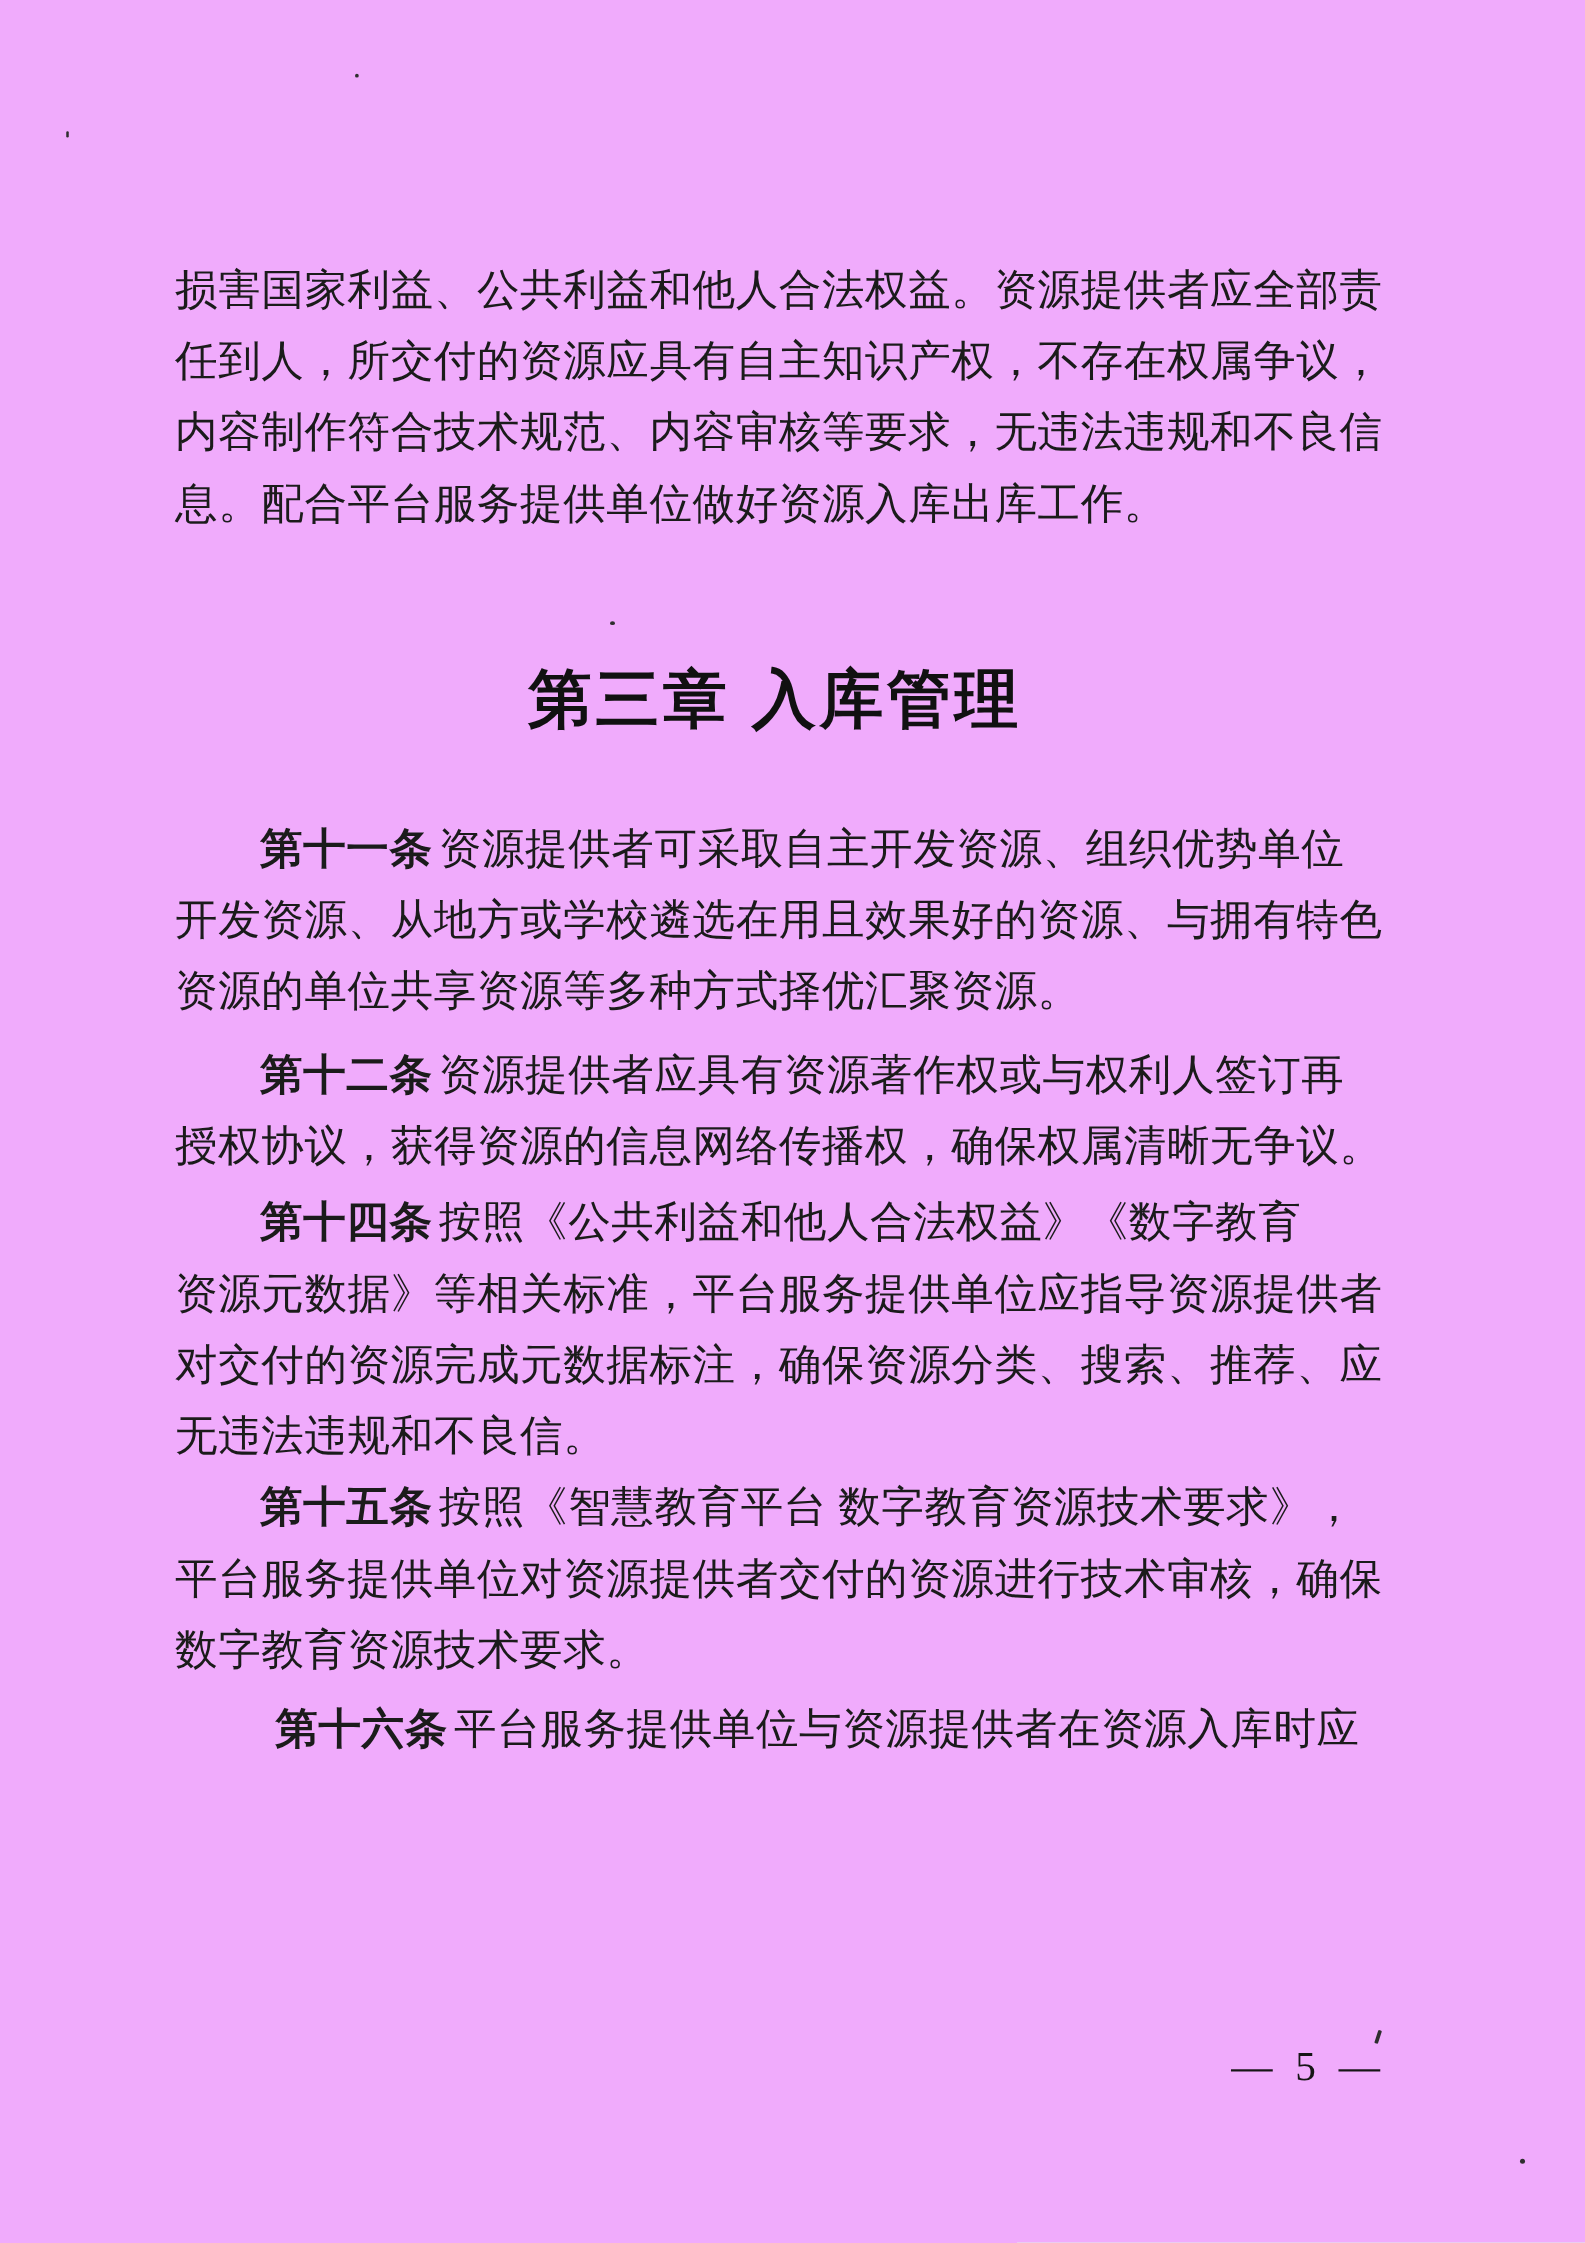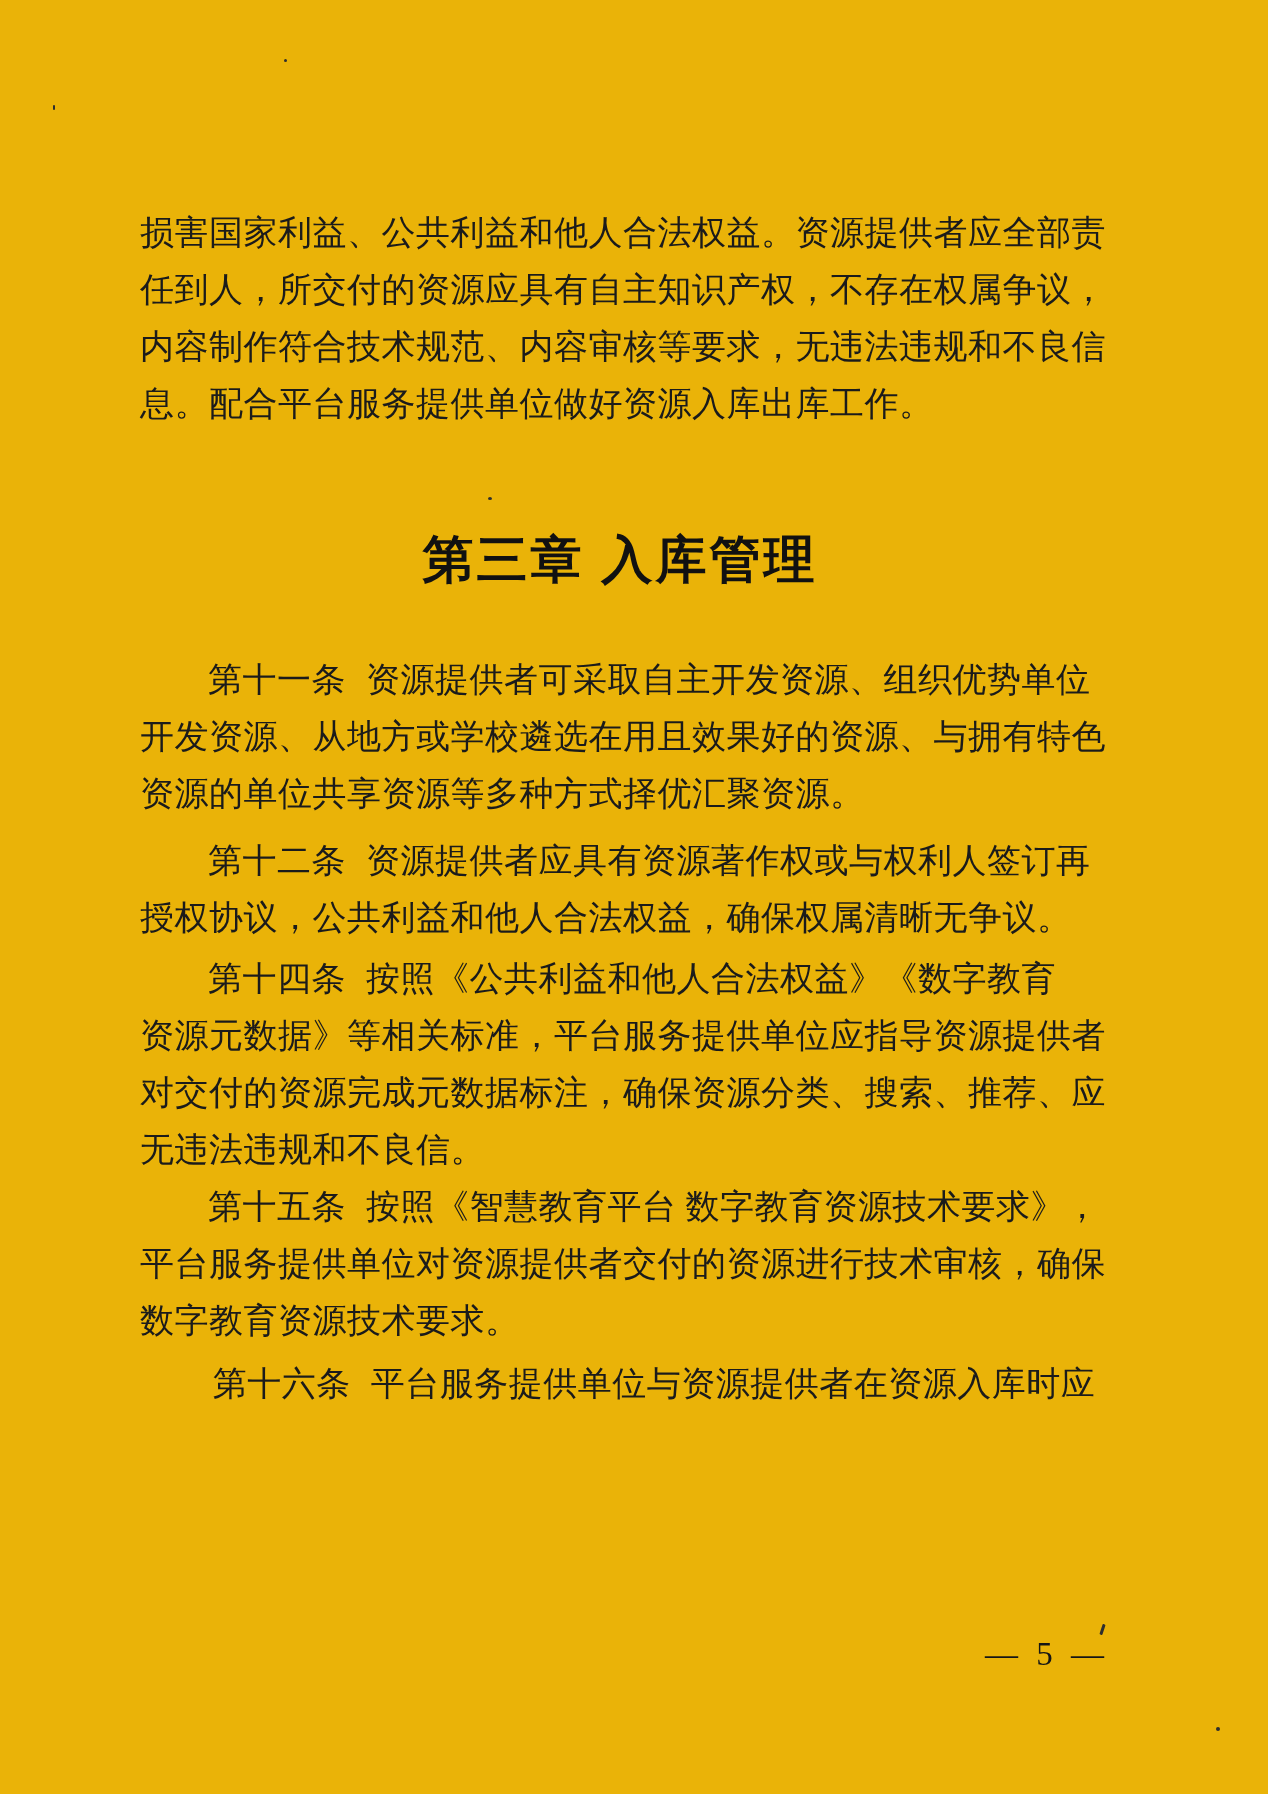--- a/index.html
+++ b/index.html
@@ -1,43 +1,43 @@
 <!DOCTYPE html>
 <html><head>
 <meta charset="utf-8">
 <style>
   html,body { margin:0; padding:0; background:#e8e8e8; }
   .page {
     position:relative;
     width:1268px; height:1794px;
     margin:0 auto;
-    background:#eab308;
+    background:#f0abfc;
     color:#1b1b1b;
     font-family:"Liberation Serif","DejaVu Serif",serif;
     overflow:hidden;
   }
   .content {
     position:absolute;
     left:140px; top:0;
     width:960px;
     padding-top:204px;
   }
   .para { margin:0; }
   .line {
     font-size:34px;
     line-height:57px;
     height:57px;
     white-space:nowrap;
     letter-spacing:0.5px;
   }
   .indent { padding-left:68px; }
   .art {
-    font-weight:400;
+    font-weight:700;
     font-family:"Liberation Sans","DejaVu Sans",sans-serif;
-    margin-right:20px;
+    margin-right:5px;
   }
   .chapter {
     margin:100px 0 0 0;
     font-size:51px;
     line-height:56px;
     height:56px;
     font-weight:700;
     text-align:center;
     letter-spacing:3px;
     font-family:"Liberation Sans","DejaVu Sans",sans-serif;
@@ -91,21 +91,21 @@
     <h2 class="chapter">第三章 入库管理</h2>
 
     <section class="para m-p2">
       <div class="line indent"><span class="art">第十一条</span><span>资源提供者可采取自主开发资源、组织优势单位</span></div>
       <div class="line">开发资源、从地方或学校遴选在用且效果好的资源、与拥有特色</div>
       <div class="line">资源的单位共享资源等多种方式择优汇聚资源。</div>
     </section>
 
     <section class="para m-p3">
       <div class="line indent"><span class="art">第十二条</span><span>资源提供者应具有资源著作权或与权利人签订再</span></div>
-      <div class="line">授权协议，公共利益和他人合法权益，确保权属清晰无争议。</div>
+      <div class="line">授权协议，获得资源的信息网络传播权，确保权属清晰无争议。</div>
     </section>
 
 
     <section class="para m-p5">
       <div class="line indent"><span class="art">第十四条</span><span>按照《公共利益和他人合法权益》《数字教育</span></div>
       <div class="line">资源元数据》等相关标准，平台服务提供单位应指导资源提供者</div>
       <div class="line">对交付的资源完成元数据标注，确保资源分类、搜索、推荐、应</div>
       <div class="line">无违法违规和不良信。</div>
     </section>
 

